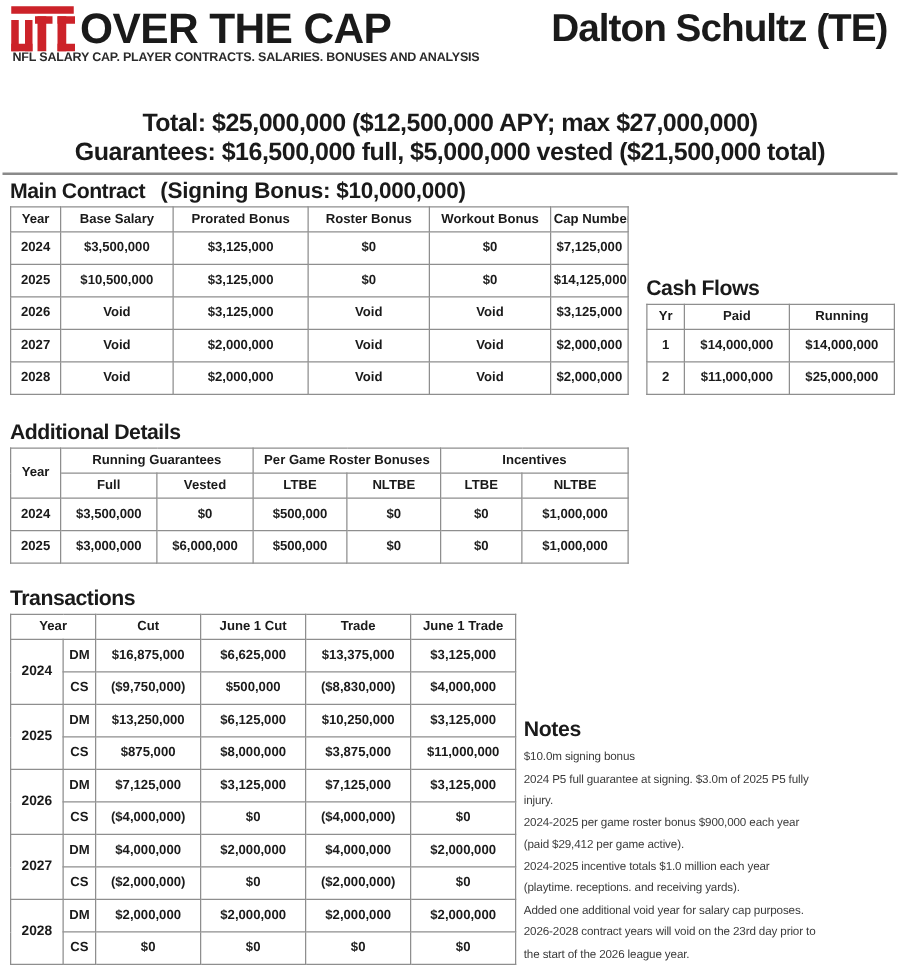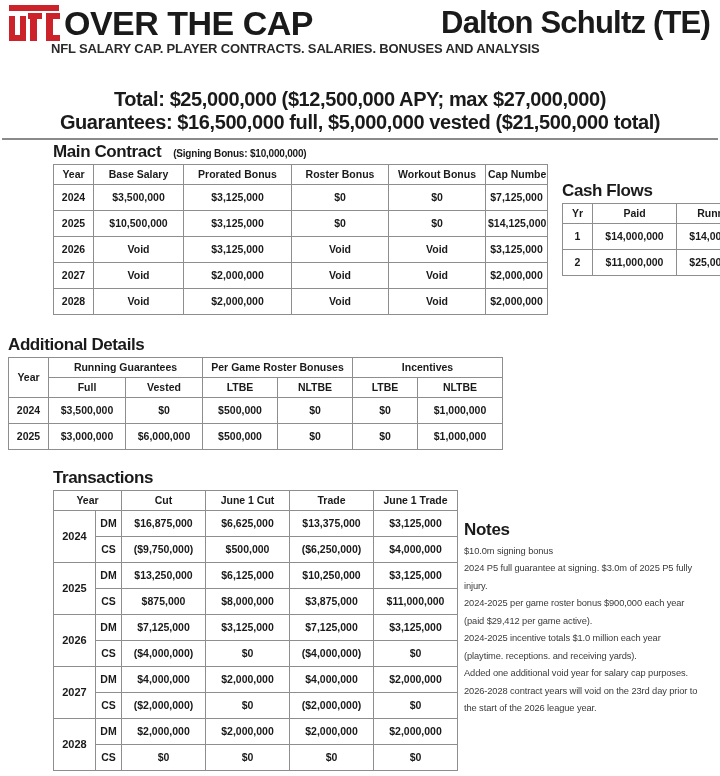--- a/index.html
+++ b/index.html
@@ -43,26 +43,25 @@
     font-weight: bold;
     letter-spacing: -0.5px;
     line-height: 38px;
     white-space: nowrap;
     font-family: "Liberation Sans", sans-serif;
   }
   .tagline {
     position: absolute;
     left: 10px;
     top: 41px;
-    font-size: 13px;
+    font-size: 10px;
     font-weight: bold;
     letter-spacing: -0.15px;
     color: #2a2a2a;
     white-space: nowrap;
-    margin-left: 41px;
   }
   .player-title {
     position: absolute;
     right: 10px;
     top: 4px;
     font-size: 31px;
     font-weight: bold;
     letter-spacing: -0.8px;
     line-height: 38px;
     white-space: nowrap;
@@ -93,21 +92,21 @@
     gap: 12px;
     padding: 2px 0 2px 8px;
   }
   .section-title {
     font-size: 17px;
     font-weight: bold;
     letter-spacing: -0.4px;
     white-space: nowrap;
   }
   .section-sub {
-    font-size: 10px;
+    font-size: 18px;
     font-weight: bold;
     letter-spacing: -0.2px;
     white-space: nowrap;
   }
 
   
   table.grid {
     border-collapse: collapse;
     table-layout: fixed;
     background: #ffffff;
@@ -129,22 +128,21 @@
   table.grid td {
     height: 25px;
   }
   .neg {
     color: #d4696e;
   }
 
   
   .row-main {
     display: flex;
-    align-items: center;
-    padding-left: 45px;
+    align-items: flex-end;
   }
   .col-left { padding-left: 8px; }
   .col-right { padding-left: 14px; }
 
   
   .t-main { width: 494px; }
   .t-main col.c0 { width: 40px; }
   .t-main col.c1 { width: 90px; }
   .t-main col.c2 { width: 108px; }
   .t-main col.c3 { width: 97px; }
@@ -415,21 +413,21 @@
             <td class="tag">DM</td>
             <td>$16,875,000</td>
             <td>$6,625,000</td>
             <td>$13,375,000</td>
             <td>$3,125,000</td>
           </tr>
           <tr>
             <td class="tag">CS</td>
             <td class="neg">($9,750,000)</td>
             <td>$500,000</td>
-            <td class="neg">($6,250,000)</td>
+            <td class="neg">($8,830,000)</td>
             <td>$4,000,000</td>
           </tr>
           <tr>
             <td class="yr" rowspan="2">2025</td>
             <td class="tag">DM</td>
             <td>$13,250,000</td>
             <td>$6,125,000</td>
             <td>$10,250,000</td>
             <td>$3,125,000</td>
           </tr>

